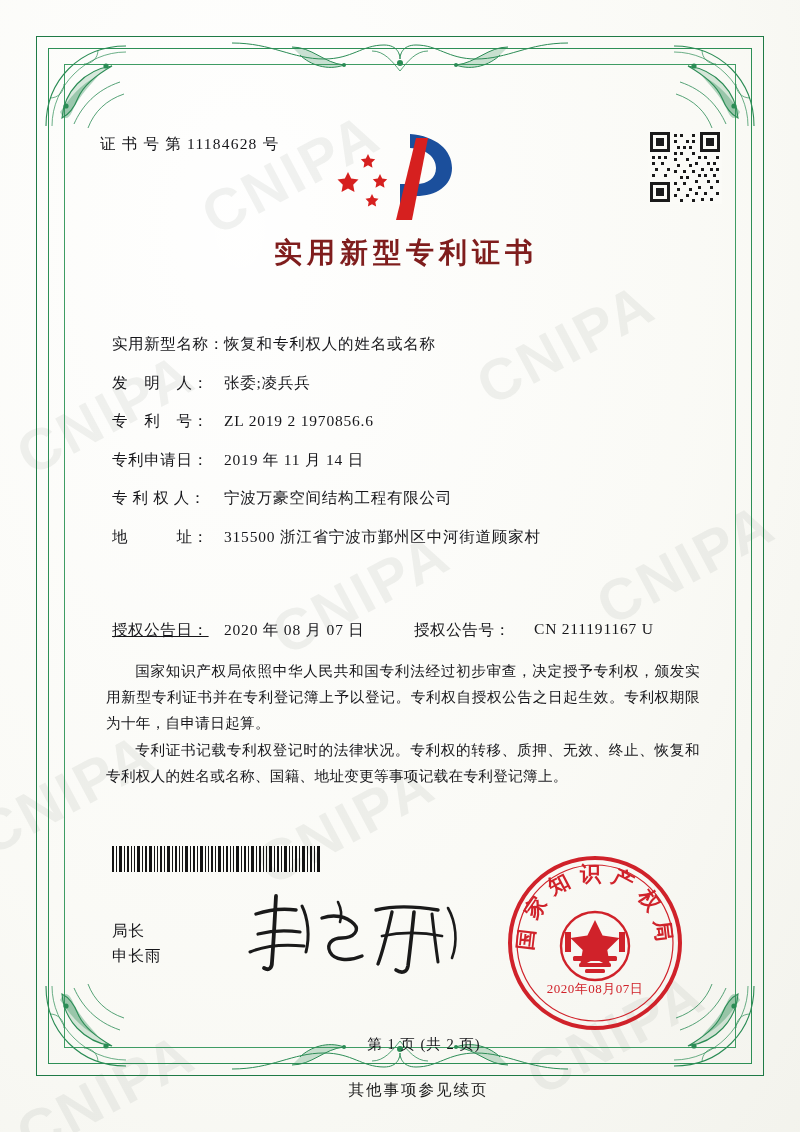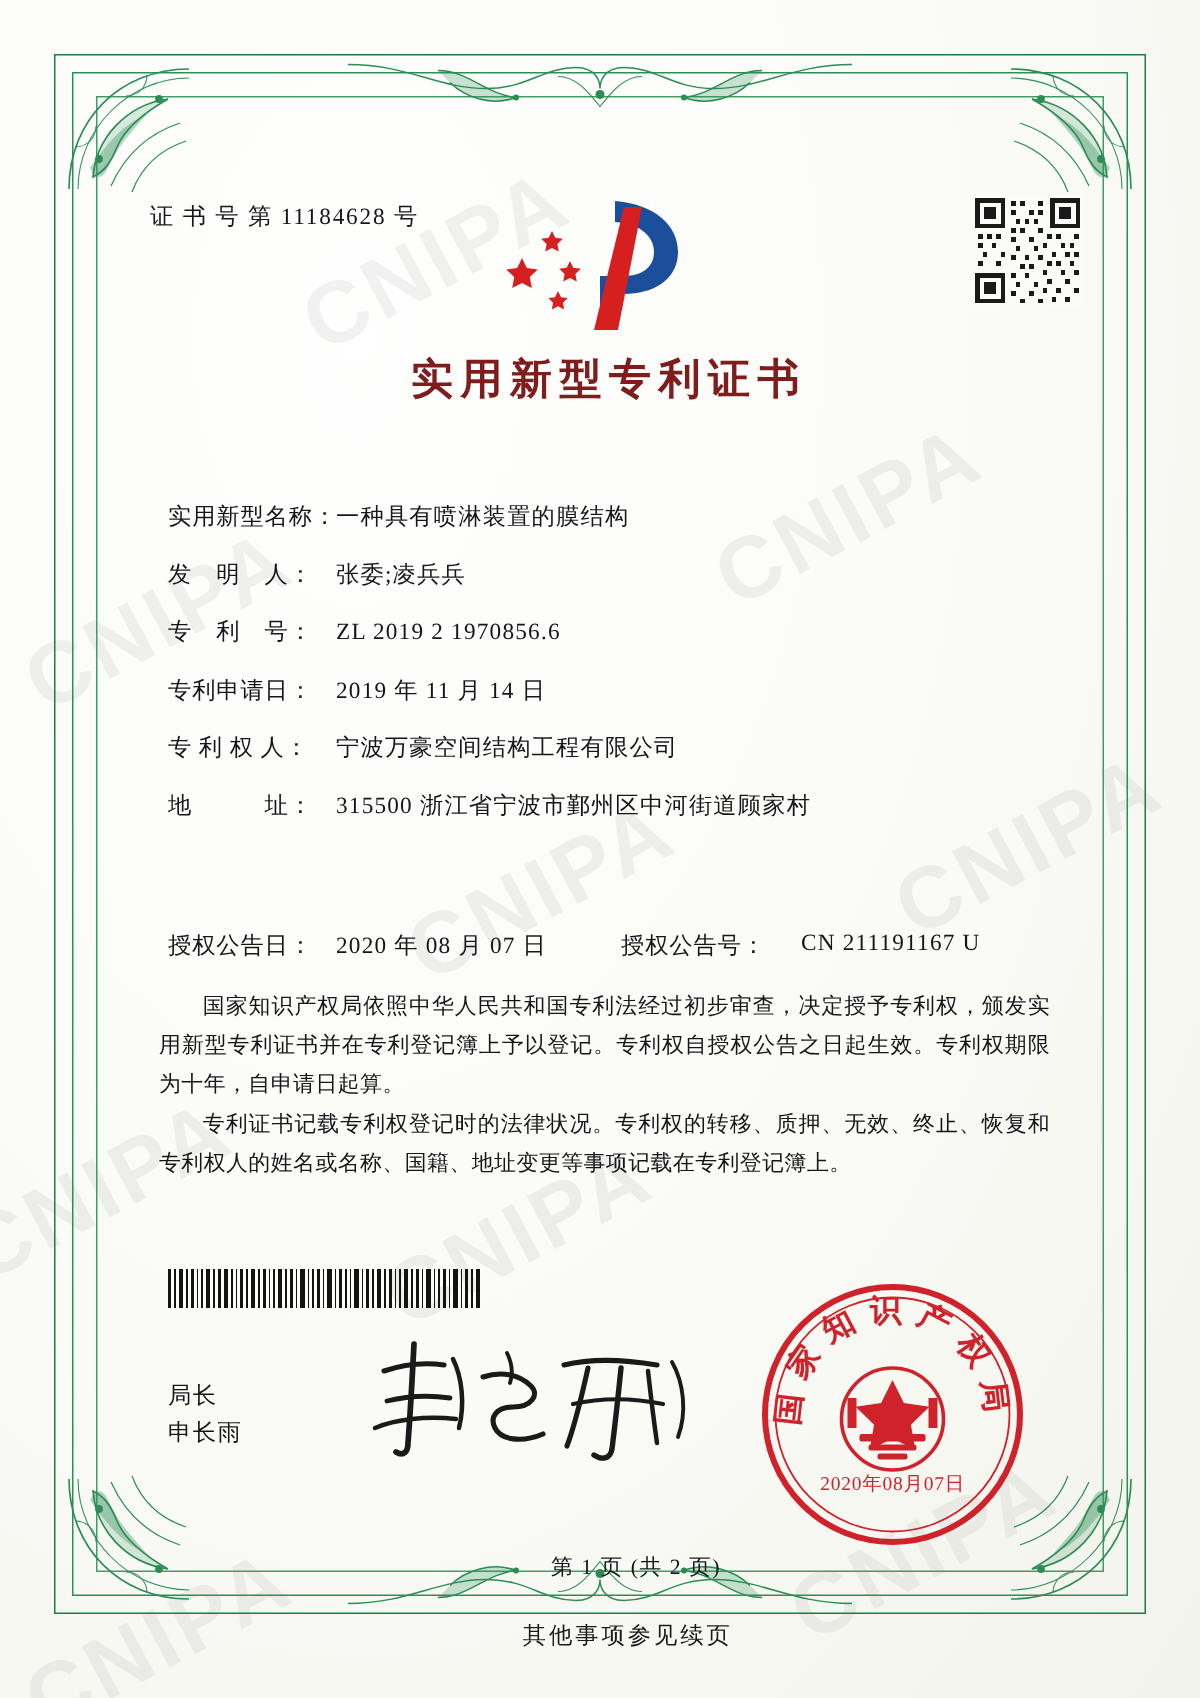--- a/index.html
+++ b/index.html
@@ -182,21 +182,21 @@
   #grant-row {
     position: absolute;
     left: 76px;
     top: 584px;
     width: 600px;
     font-size: 15.5px;
     color: #16161a;
     display: flex;
     letter-spacing: 0.6px;
   }
-  #grant-date-label { width: 112px; flex: 0 0 112px; white-space: pre; }
+  #grant-date-label { width: 112px; flex: 0 0 112px; white-space: pre; text-decoration: underline; }
   #grant-date-value { flex: 0 0 190px; letter-spacing: 0.8px; }
   #grant-no-label { flex: 0 0 120px; white-space: pre; font-family: Liberation Serif, serif; }
   #grant-no-value { flex: 1 1 auto; letter-spacing: 0.8px; }
 
   
   #paragraphs {
     position: absolute;
     left: 70px;
     top: 622px;
     width: 594px;
@@ -497,21 +497,21 @@
           <rect x="62" y="68" width="3" height="3"></rect>
         </g>
       </svg>
     </div>
 
     <div id="doc-title">实用新型专利证书</div>
 
     <div id="fields">
         <div class="field-row">
           <span class="field-label">实用新型名称：</span>
-          <span class="field-value">一种具有喷淋装置的膜结构</span>
+          <span class="field-value">恢复和专利权人的姓名或名称</span>
         </div>
         <div class="field-row">
           <span class="field-label">发　明　人：</span>
           <span class="field-value">张委;凌兵兵</span>
         </div>
         <div class="field-row">
           <span class="field-label">专　利　号：</span>
           <span class="field-value">ZL 2019 2 1970856.6</span>
         </div>
         <div class="field-row">

